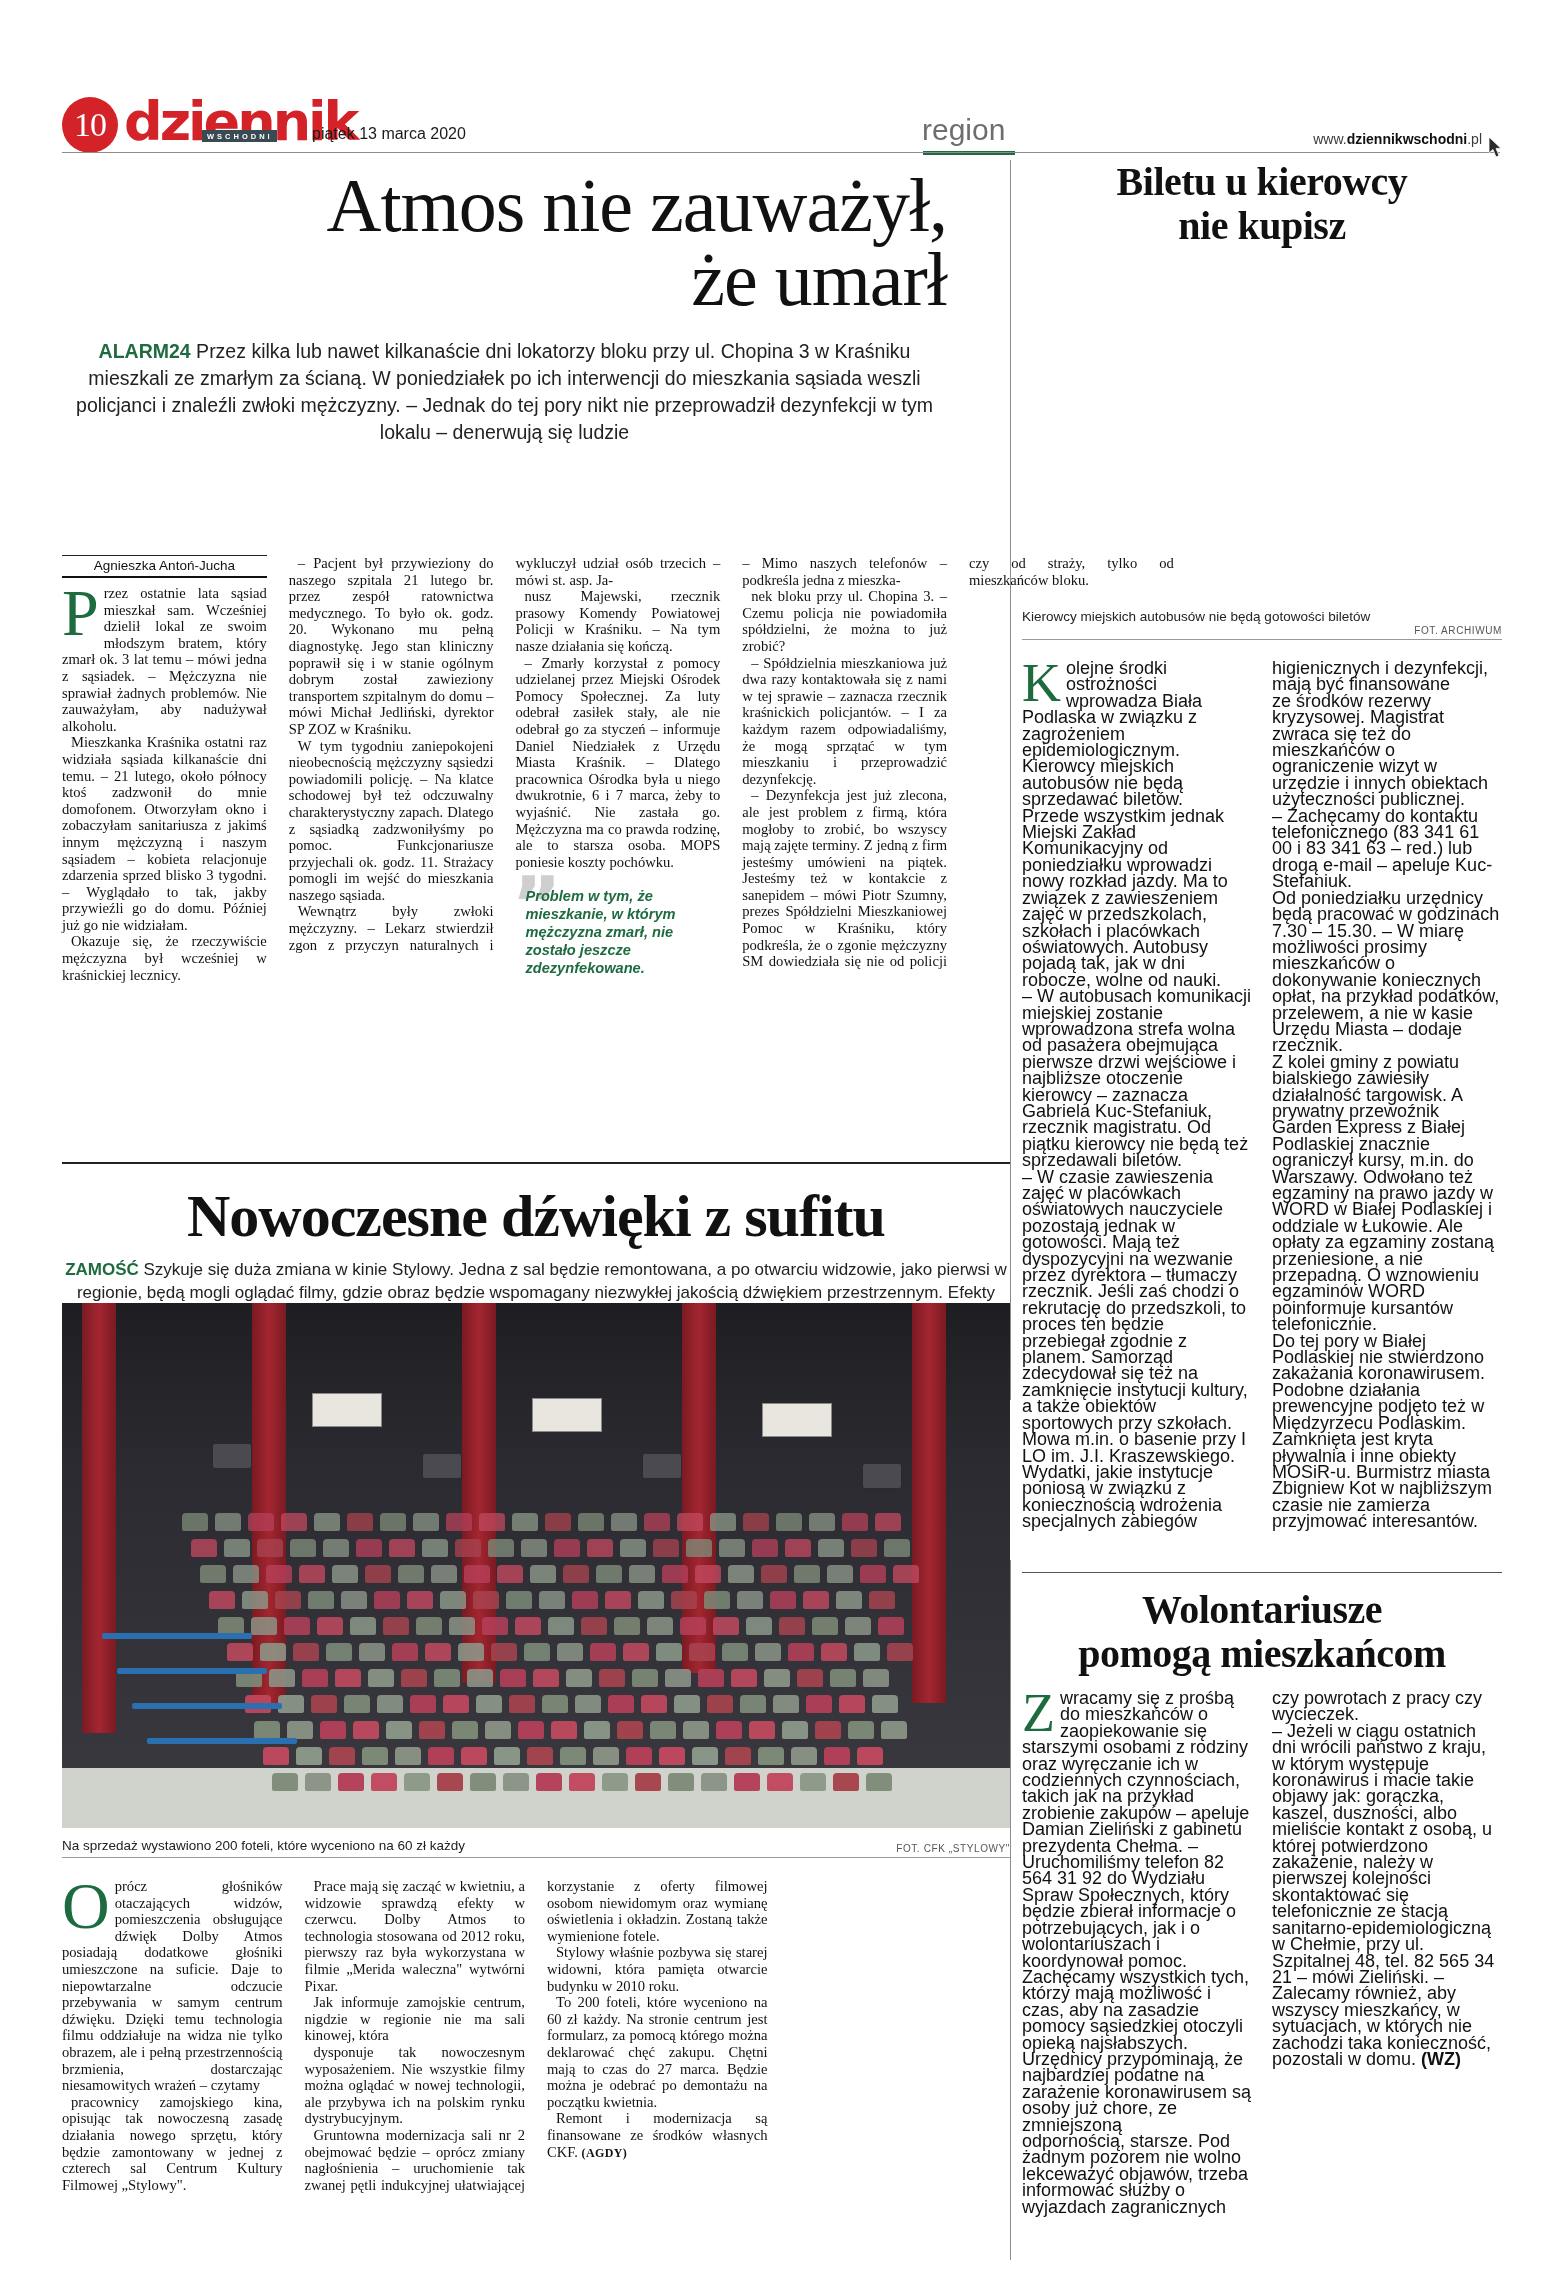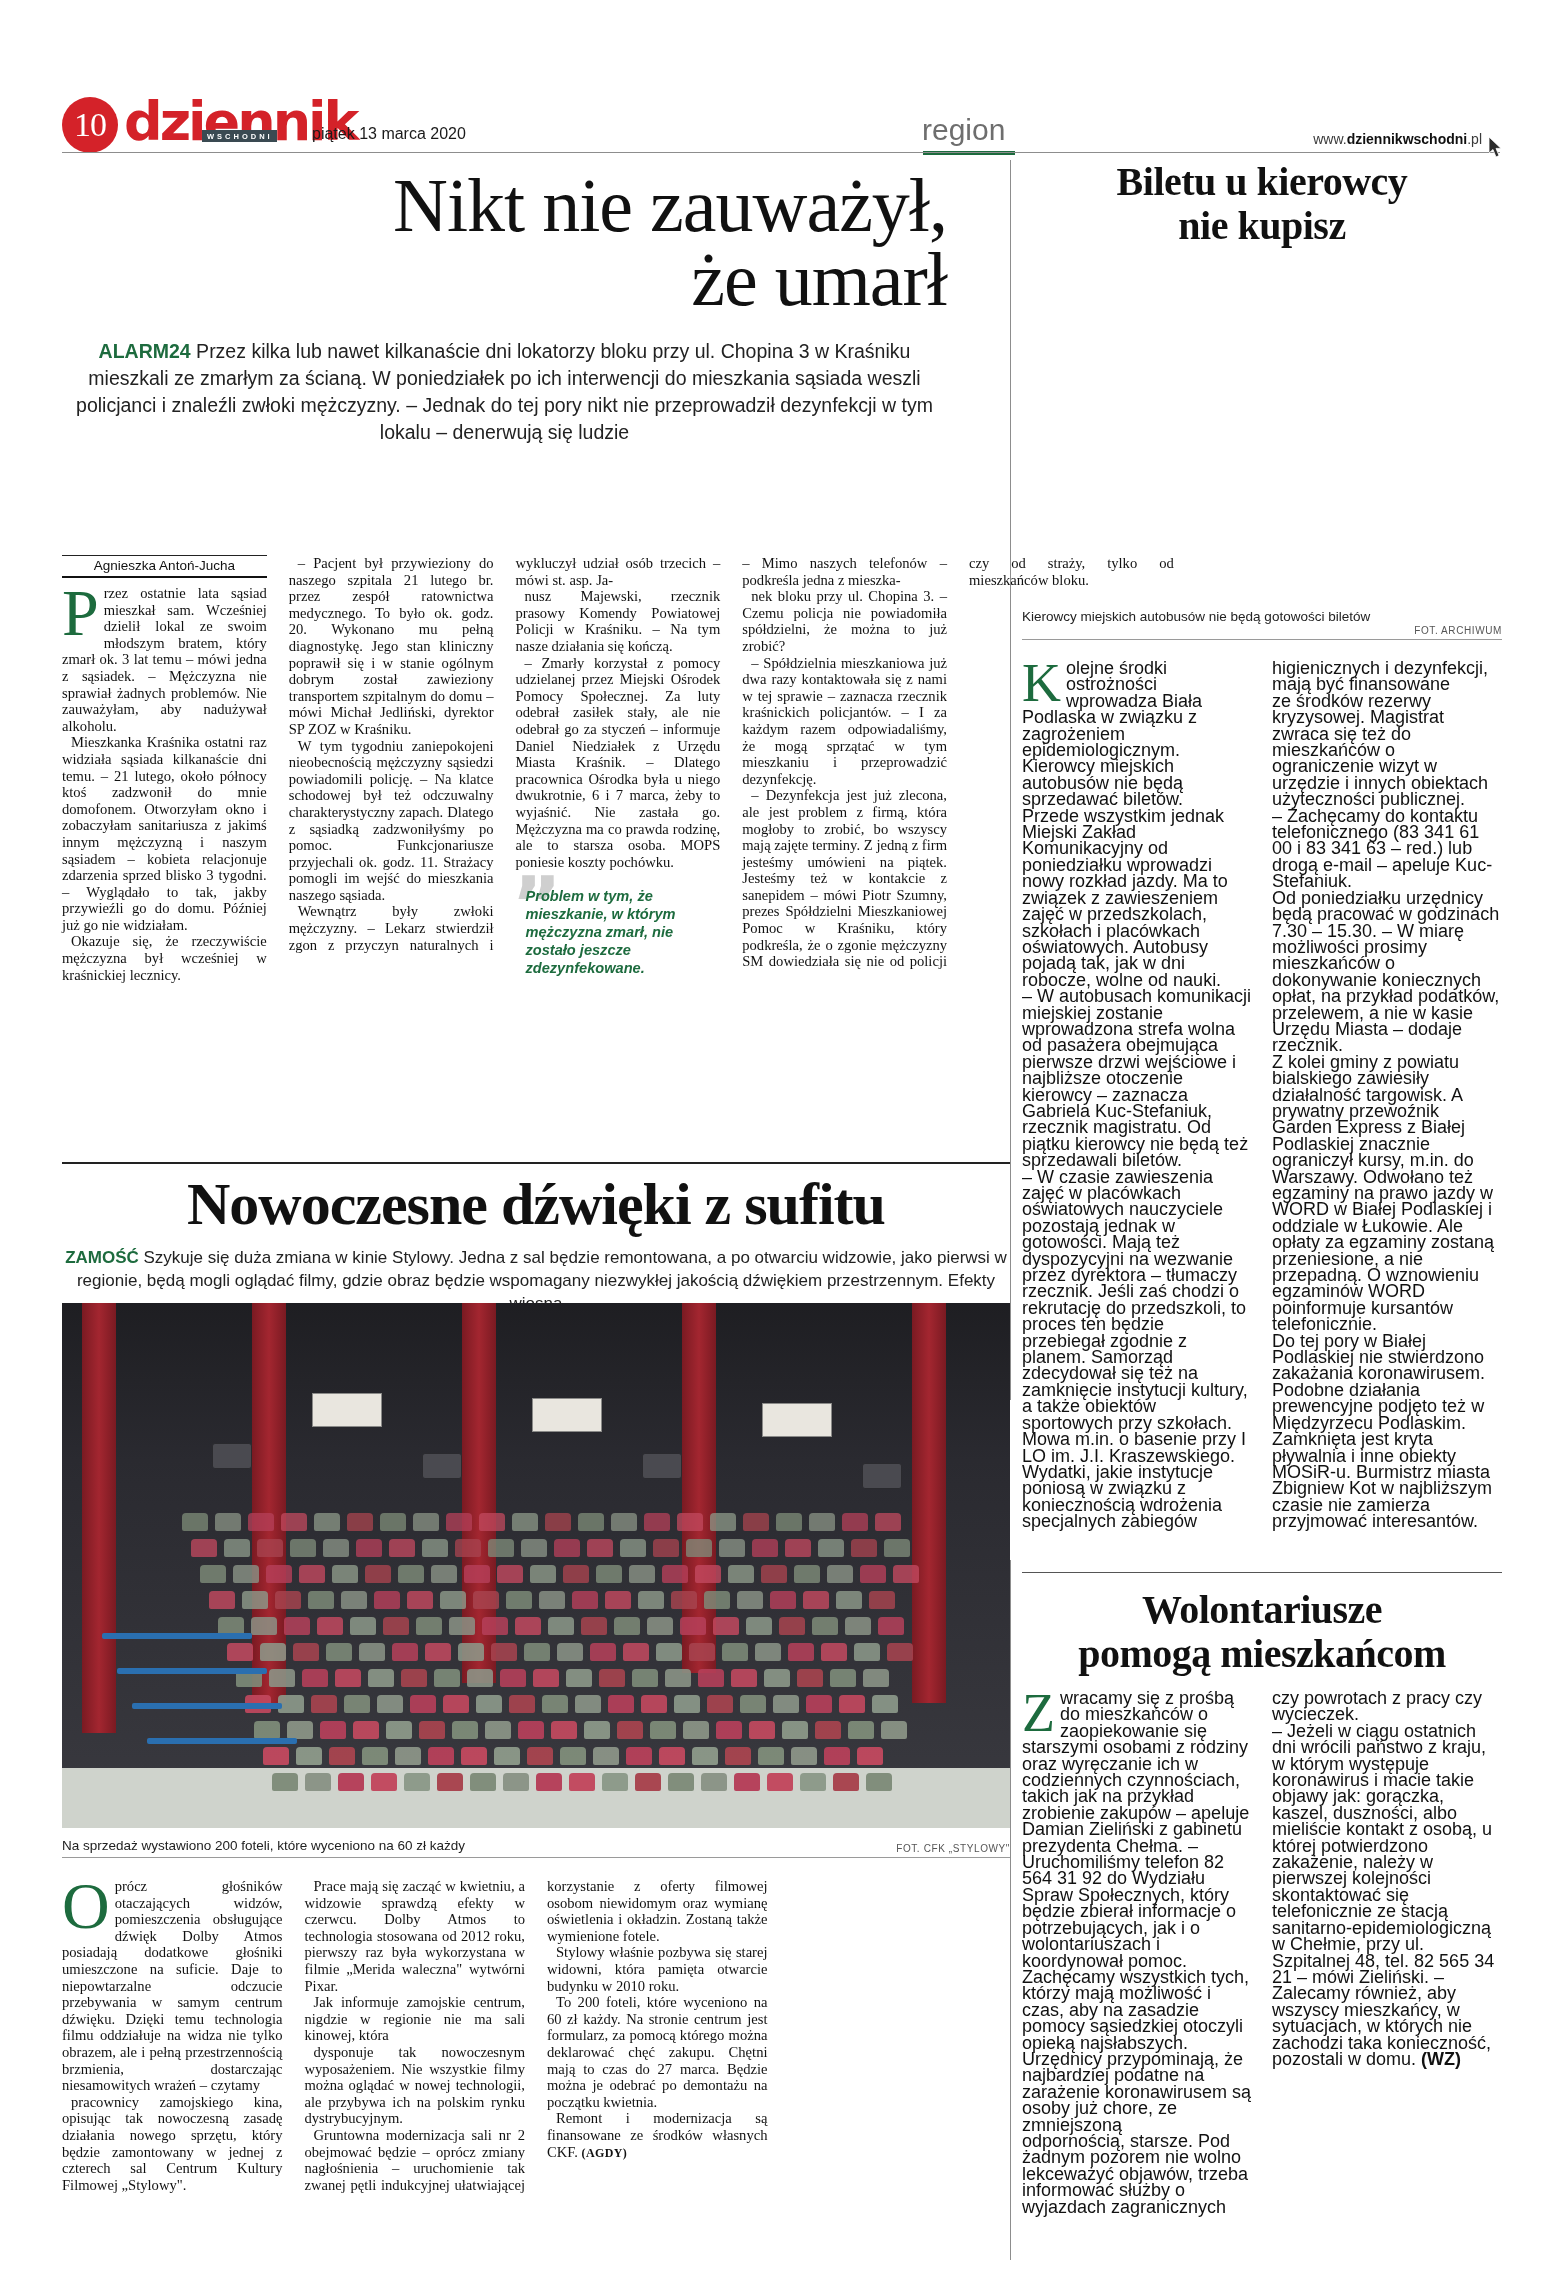--- a/index.html
+++ b/index.html
@@ -118,21 +118,21 @@
     color:#1d6b3e; font-weight:400; padding:2px 5px 0 0;
   }
   .sign { font-size:12px; font-weight:bold; letter-spacing:0.6px; text-align:right;
           margin-top:6px; color:#111; }
 
   
   .rule-mid { position:absolute; left:62px; top:1162px; width:948px; height:2px; background:#222; }
   .cinema { position:absolute; left:62px; top:1172px; width:948px; }
   .headline-cinema {
     font-family:"Liberation Serif", serif; font-weight:bold; font-size:60px;
-    line-height:64px; text-align:center; color:#111; letter-spacing:-1px;
+    line-height:64px; text-align:center; color:#111; letter-spacing:-1px;margin-top:12px;
   }
   .lead-cinema {
     margin-top:10px; text-align:center; font-size:17px; line-height:23px; color:#222;
   }
   .lead-cinema .kicker { color:#1d6b3e; font-weight:bold; }
   .photo-cinema { position:absolute; left:62px; top:1303px; width:948px; height:525px;
                   overflow:hidden; background:#2b2b2b; }
   .cinema-caption { position:absolute; left:62px; top:1832px; width:948px; }
   .cc-row { display:flex; justify-content:space-between; align-items:flex-end; }
   .cinema-body { position:absolute; left:62px; top:1878px; width:948px; height:330px;
@@ -190,21 +190,21 @@
       <span>www.</span><b>dziennikwschodni</b><span>.pl</span>
     </div>
   </div>
   <div class="rule-top"></div>
   <svg class="cursor-arrow" viewBox="0 0 16 22">
     <polygon points="0,0 0,16 4,12.5 7,20 10,18.6 7,11.4 12,11.4" fill="#2b2b2b" stroke="#fff" stroke-width="0.8"></polygon>
   </svg>
 
   <div class="col-left">
     <div class="headline-main">
-      <div>Nikt nie zauważył,</div>
+      <div>Atmos nie zauważył,</div>
       <div>że umarł</div>
     </div>
     <div class="lead-main">
       <span class="kicker">ALARM24</span><span> Przez kilka lub nawet kilkanaście dni lokatorzy bloku przy ul. Chopina 3 w Kraśniku mieszkali ze zmarłym za ścianą. W poniedziałek po ich interwencji do mieszkania sąsiada weszli policjanci i znaleźli zwłoki mężczyzny. – Jednak do tej pory nikt nie przeprowadził dezynfekcji w tym lokalu – denerwują się ludzie</span>
     </div>
   </div>
 
   <div class="body3">
     <div class="byline byline-rule-top">Agnieszka Antoń-Jucha</div>
     <p class="bt dropcap">Przez ostatnie lata sąsiad mieszkał sam. Wcześniej dzielił lokal ze swoim młodszym bratem, który zmarł ok. 3 lat temu – mówi jedna z sąsiadek. – Mężczyzna nie sprawiał żadnych problemów. Nie zauważyłam, aby nadużywał alkoholu.</p>

